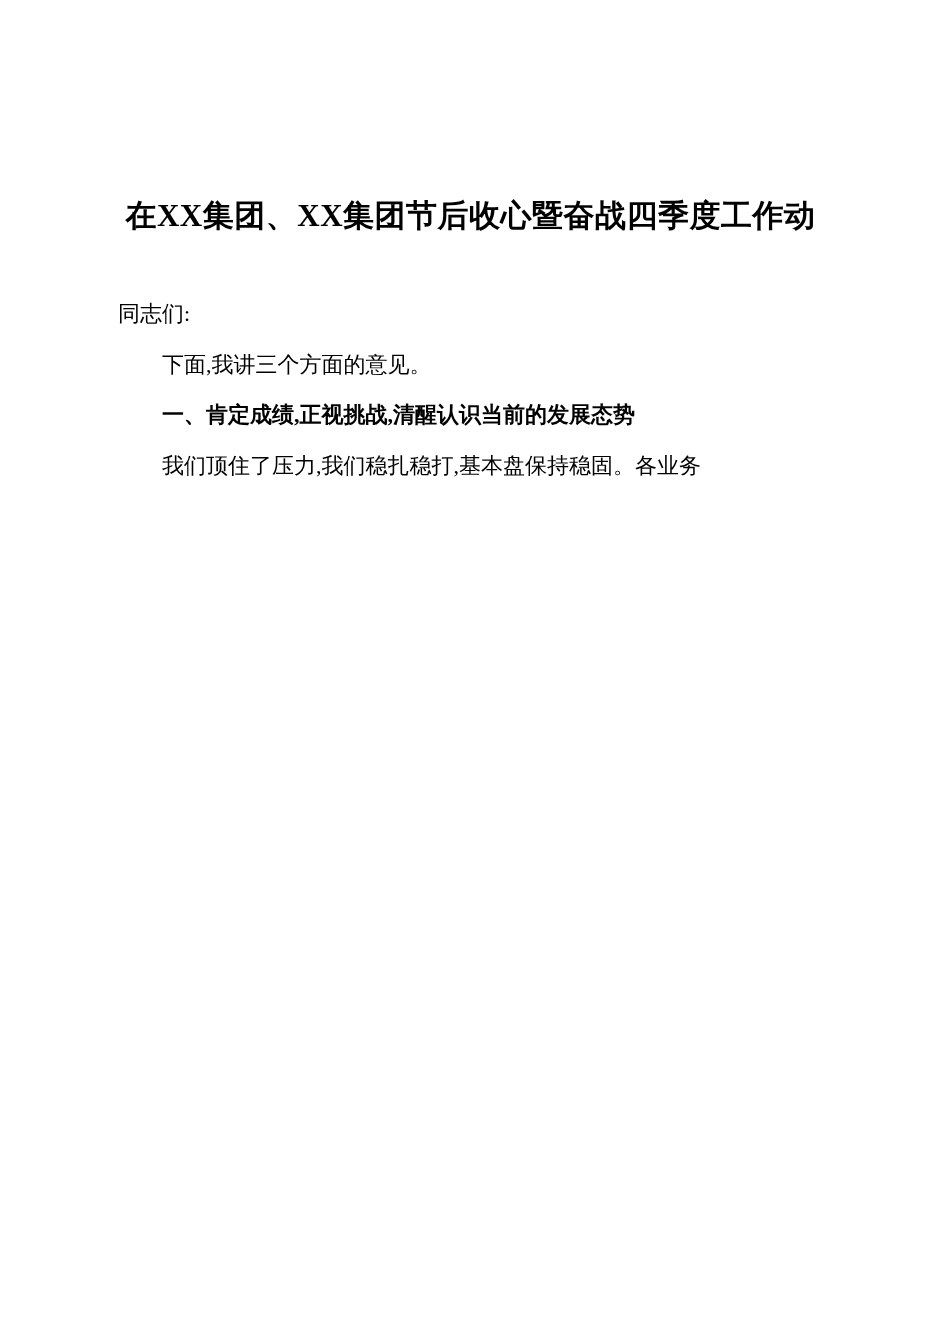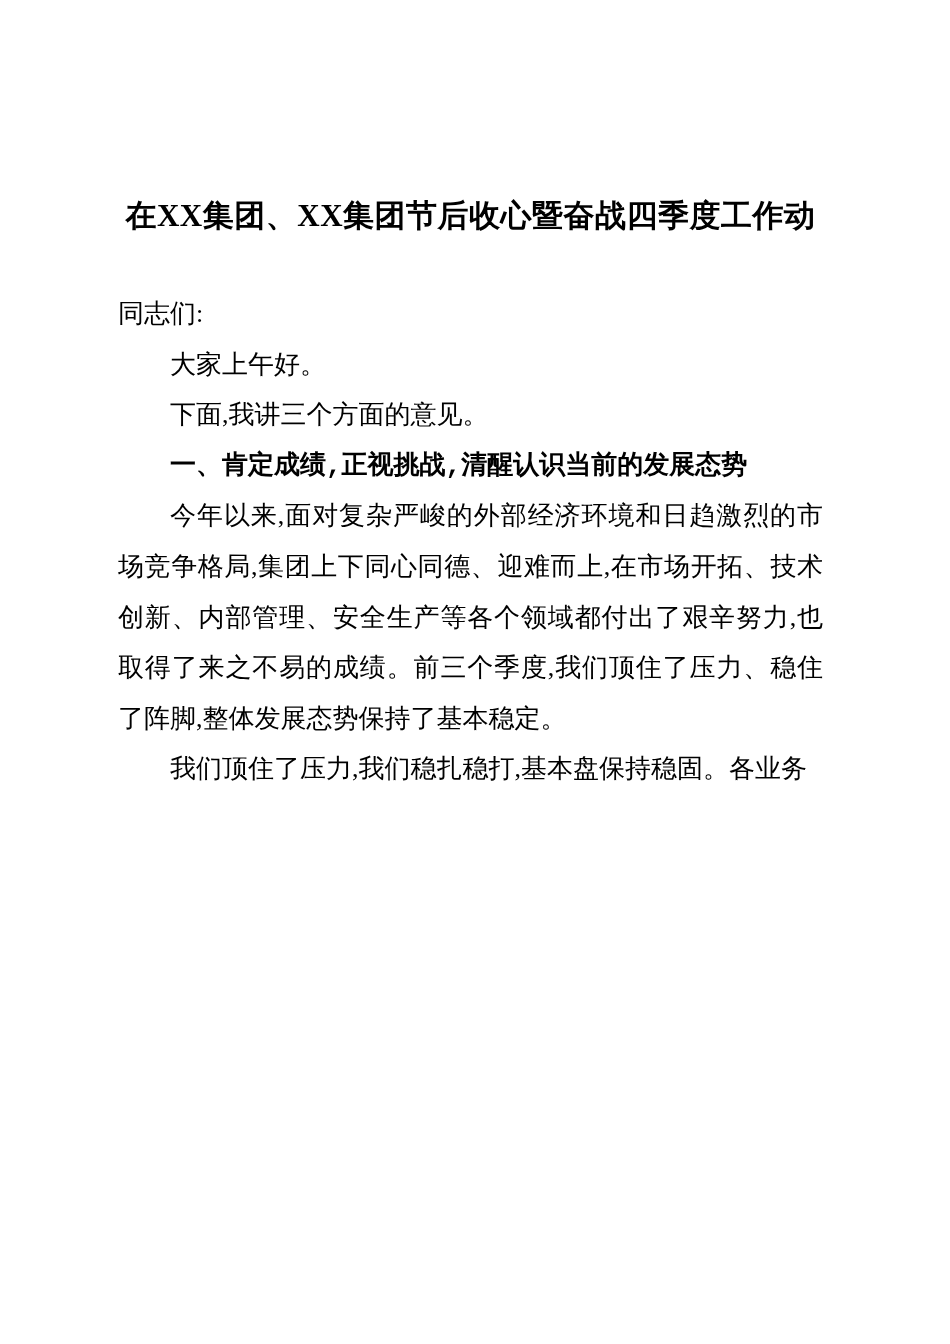--- a/index.html
+++ b/index.html
@@ -25,50 +25,48 @@
   .doc-title {
     margin-top: 190px;
     font-size: 31px;
     line-height: 52px;
     font-weight: bold;
     text-align: center;
     letter-spacing: 0.5px;
   }
   .doc-body {
     margin-top: 47px;
-    font-size: 26px;
+    font-size: 22px;
     line-height: 50.6px;
     text-align: justify;
     text-justify: inter-ideograph;
   }
   .doc-body p {
     margin: 0;
     padding: 0;
   }
   .indent {
     text-indent: 2em;
   }
   .heading {
     font-weight: bold;
-    font-family: Liberation Mono, monospace;
+    font-family: Liberation Serif, serif;
   }
 </style>
 </head>
 <body>
 
 <div class="page">
   <div class="content">
 
     <div class="doc-title">
       <div>在XX集团、XX集团节后收心暨奋战四季度工作动</div>
     </div>
 
     <div class="doc-body">
       <p>同志们:</p>
-      <p class="indent">大家上午好。</p>
       <p class="indent">下面,我讲三个方面的意见。</p>
       <p class="indent heading">一、肯定成绩,正视挑战,清醒认识当前的发展态势</p>
-      <p class="indent">今年以来,面对复杂严峻的外部经济环境和日趋激烈的市场竞争格局,集团上下同心同德、迎难而上,在市场开拓、技术创新、内部管理、安全生产等各个领域都付出了艰辛努力,也取得了来之不易的成绩。前三个季度,我们顶住了压力、稳住了阵脚,整体发展态势保持了基本稳定。</p>
       <p class="indent">我们顶住了压力,我们稳扎稳打,基本盘保持稳固。各业务</p>
     </div>
 
   </div>
 </div>
 
 </body></html>

